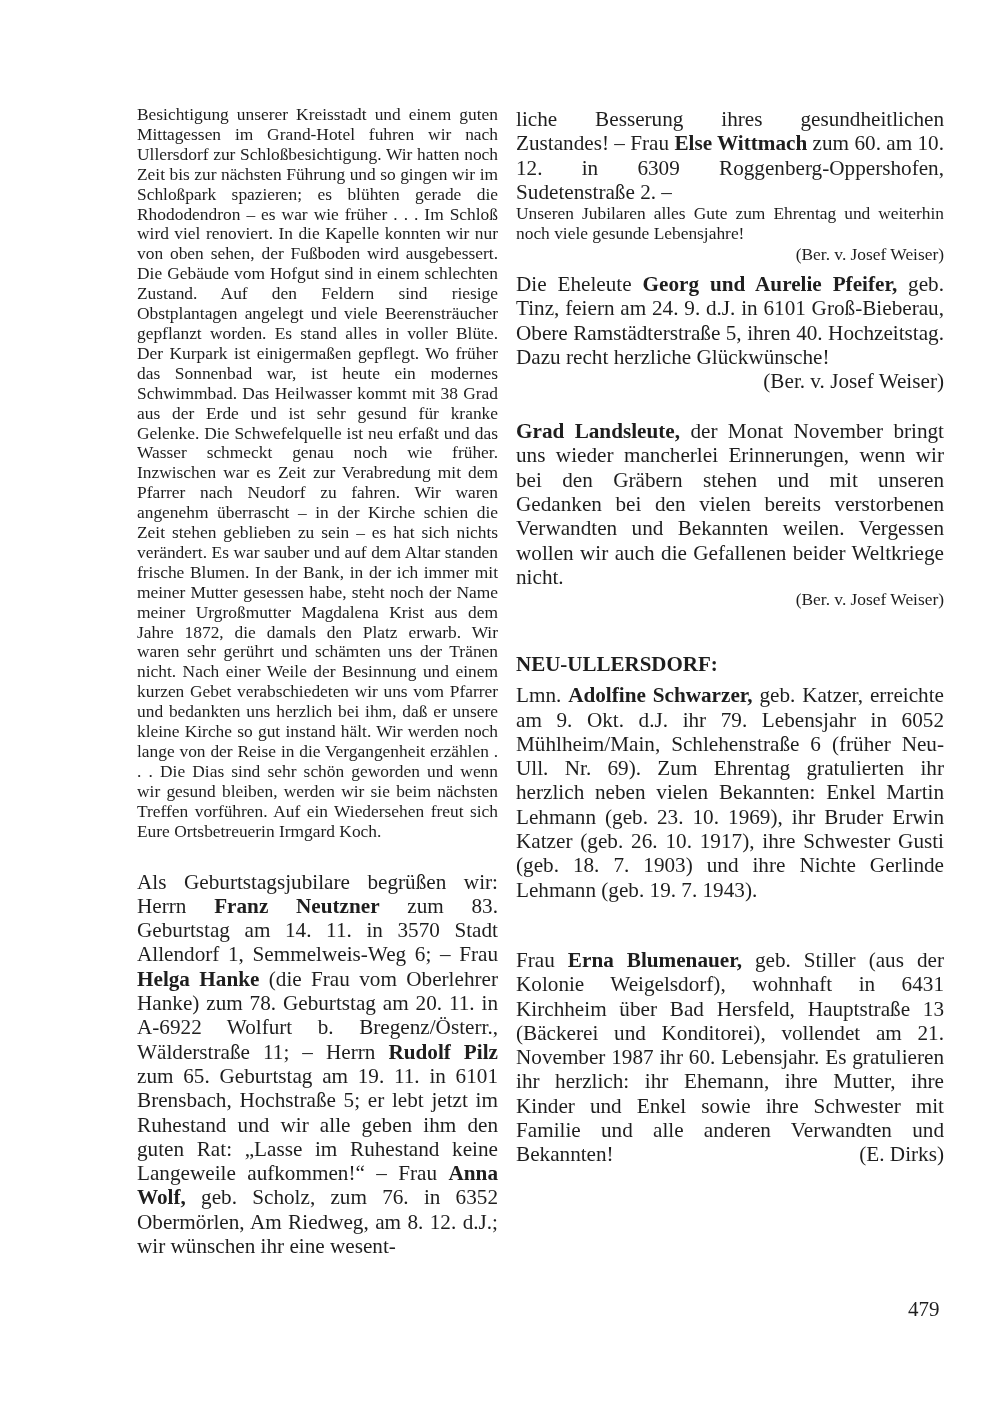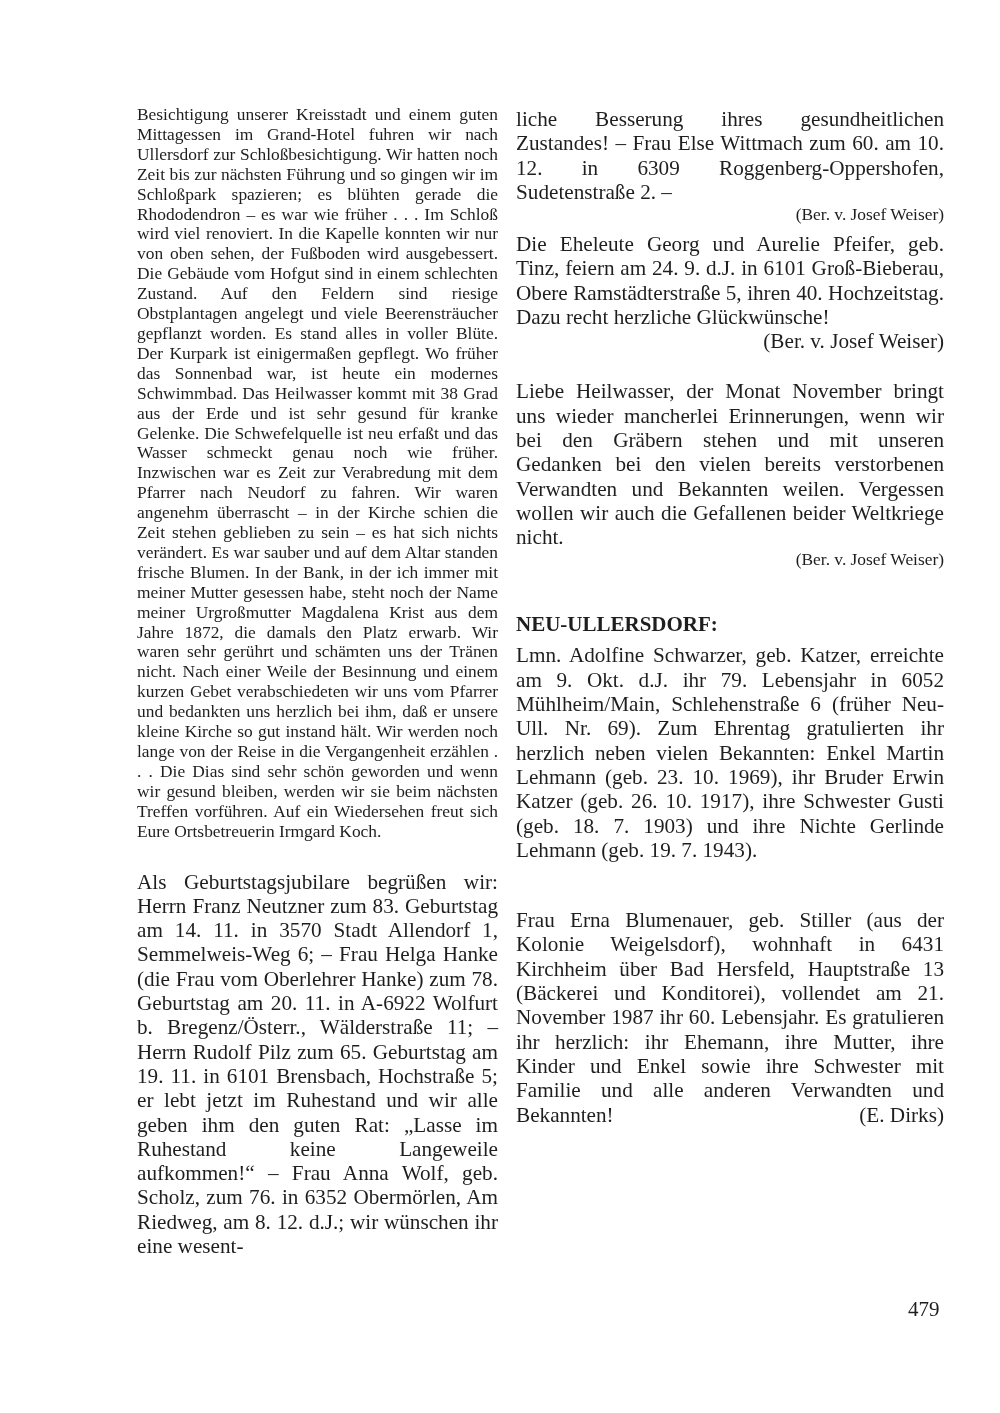--- a/index.html
+++ b/index.html
@@ -5,40 +5,41 @@
   html, body { margin: 0; padding: 0; background: #ffffff; }
   body { width: 1000px; height: 1413px; position: relative; overflow: hidden; color: #1e1e1e; }
   .col { position: absolute; font-family: "Liberation Serif", "DejaVu Serif", serif; }
   .left { left: 137px; top: 105px; width: 361px; }
   .right { left: 516px; top: 107px; width: 428px; }
   .p-small { font-size: 17.4px; line-height: 19.9px; text-align: justify; margin: 0; }
   .p-large { font-size: 21.2px; line-height: 24.3px; text-align: justify; margin: 0; }
   .h { font-weight: bold; font-size: 21px; margin: 0; line-height: 26px; }
   .sig { text-align: right; font-size: 17.4px; line-height: 20px; margin: 0; }
   .sig-inline { float: right; }
-  b { font-weight: normal; }
+  b { font-weight: bold; }
   .page-num { position: absolute; left: 908px; top: 1297px; font-family: "Liberation Serif", serif; font-size: 21px; }
 </style>
 </head>
 <body>
 
 <div class="col left">
   <p class="p-small">Besichtigung unserer Kreisstadt und einem guten Mittagessen im Grand-Hotel fuhren wir nach Ullersdorf zur Schloßbesichtigung. Wir hatten noch Zeit bis zur nächsten Führung und so gingen wir im Schloßpark spazieren; es blühten gerade die Rhododendron – es war wie früher . . . Im Schloß wird viel renoviert. In die Kapelle konnten wir nur von oben sehen, der Fußboden wird ausgebessert. Die Gebäude vom Hofgut sind in einem schlechten Zustand. Auf den Feldern sind riesige Obstplantagen angelegt und viele Beerensträucher gepflanzt worden. Es stand alles in voller Blüte. Der Kurpark ist einigermaßen gepflegt. Wo früher das Sonnenbad war, ist heute ein modernes Schwimmbad. Das Heilwasser kommt mit 38 Grad aus der Erde und ist sehr gesund für kranke Gelenke. Die Schwefelquelle ist neu erfaßt und das Wasser schmeckt genau noch wie früher. Inzwischen war es Zeit zur Verabredung mit dem Pfarrer nach Neudorf zu fahren. Wir waren angenehm überrascht – in der Kirche schien die Zeit stehen geblieben zu sein – es hat sich nichts verändert. Es war sauber und auf dem Altar standen frische Blumen. In der Bank, in der ich immer mit meiner Mutter gesessen habe, steht noch der Name meiner Urgroßmutter Magdalena Krist aus dem Jahre 1872, die damals den Platz erwarb. Wir waren sehr gerührt und schämten uns der Tränen nicht. Nach einer Weile der Besinnung und einem kurzen Gebet verabschiedeten wir uns vom Pfarrer und bedankten uns herzlich bei ihm, daß er unsere kleine Kirche so gut instand hält. Wir werden noch lange von der Reise in die Vergangenheit erzählen . . . Die Dias sind sehr schön geworden und wenn wir gesund bleiben, werden wir sie beim nächsten Treffen vorführen. Auf ein Wiedersehen freut sich Eure Ortsbetreuerin Irmgard Koch.</p>
   <div style="height:22px"></div>
   <div style="height:6px"></div>
   <p class="p-large"><span>Als Geburtstagsjubilare begrüßen wir: Herrn </span><b>Franz Neutzner</b><span> zum 83. Geburtstag am 14. 11. in 3570 Stadt Allendorf 1, Semmelweis-Weg 6; – Frau </span><b>Helga Hanke</b><span> (die Frau vom Oberlehrer Hanke) zum 78. Geburtstag am 20. 11. in A-6922 Wolfurt b. Bregenz/Österr., Wälderstraße 11; – Herrn </span><b>Rudolf Pilz</b><span> zum 65. Geburtstag am 19. 11. in 6101 Brensbach, Hochstraße 5; er lebt jetzt im Ruhestand und wir alle geben ihm den guten Rat: „Lasse im Ruhestand keine Langeweile aufkommen!“ – Frau </span><b>Anna Wolf,</b><span> geb. Scholz, zum 76. in 6352 Obermörlen, Am Riedweg, am 8. 12. d.J.; wir wünschen ihr eine wesent-</span></p>
 </div>
 
 <div class="col right">
   <p class="p-large"><span>liche Besserung ihres gesundheitlichen Zustandes! – Frau </span><b>Else Wittmach</b><span> zum 60. am 10. 12. in 6309 Roggenberg-Oppershofen, Sudetenstraße 2. –</span></p>
+  <p class="p-small">Unseren Jubilaren alles Gute zum Ehrentag und weiterhin noch viele gesunde Lebensjahre!</p>
   <p class="sig">(Ber. v. Josef Weiser)</p>
   <div style="height:8px"></div>
   <p class="p-large"><span>Die Eheleute </span><b>Georg und Aurelie Pfeifer,</b><span> geb. Tinz, feiern am 24. 9. d.J. in 6101 Groß-Bieberau, Obere Ramstädterstraße 5, ihren 40. Hochzeitstag. Dazu recht herzliche Glückwünsche!</span><span class="sig-inline">(Ber. v. Josef Weiser)</span></p>
   <div style="height:50px"></div>
-  <p class="p-large"><b>Liebe Heilwasser,</b><span> der Monat November bringt uns wieder mancherlei Erinnerungen, wenn wir bei den Gräbern stehen und mit unseren Gedanken bei den vielen bereits verstorbenen Verwandten und Bekannten weilen. Vergessen wollen wir auch die Gefallenen beider Weltkriege nicht.</span></p>
+  <p class="p-large"><b>Grad Landsleute,</b><span> der Monat November bringt uns wieder mancherlei Erinnerungen, wenn wir bei den Gräbern stehen und mit unseren Gedanken bei den vielen bereits verstorbenen Verwandten und Bekannten weilen. Vergessen wollen wir auch die Gefallenen beider Weltkriege nicht.</span></p>
   <p class="sig">(Ber. v. Josef Weiser)</p>
   <div style="height:42px"></div>
   <p class="h">NEU-ULLERSDORF:</p>
   <div style="height:6px"></div>
   <p class="p-large"><span>Lmn. </span><b>Adolfine Schwarzer,</b><span> geb. Katzer, erreichte am 9. Okt. d.J. ihr 79. Lebensjahr in 6052 Mühlheim/Main, Schlehenstraße 6 (früher Neu-Ull. Nr. 69). Zum Ehrentag gratulierten ihr herzlich neben vielen Bekannten: Enkel Martin Lehmann (geb. 23. 10. 1969), ihr Bruder Erwin Katzer (geb. 26. 10. 1917), ihre Schwester Gusti (geb. 18. 7. 1903) und ihre Nichte Gerlinde Lehmann (geb. 19. 7. 1943).</span></p>
   <div style="height:46px"></div>
   <p class="p-large"><span>Frau </span><b>Erna Blumenauer,</b><span> geb. Stiller (aus der Kolonie Weigelsdorf), wohnhaft in 6431 Kirchheim über Bad Hersfeld, Hauptstraße 13 (Bäckerei und Konditorei), vollendet am 21. November 1987 ihr 60. Lebensjahr. Es gratulieren ihr herzlich: ihr Ehemann, ihre Mutter, ihre Kinder und Enkel sowie ihre Schwester mit Familie und alle anderen Verwandten und Bekannten!</span><span class="sig-inline">(E. Dirks)</span></p>
 </div>
 
 <div class="page-num">479</div>

